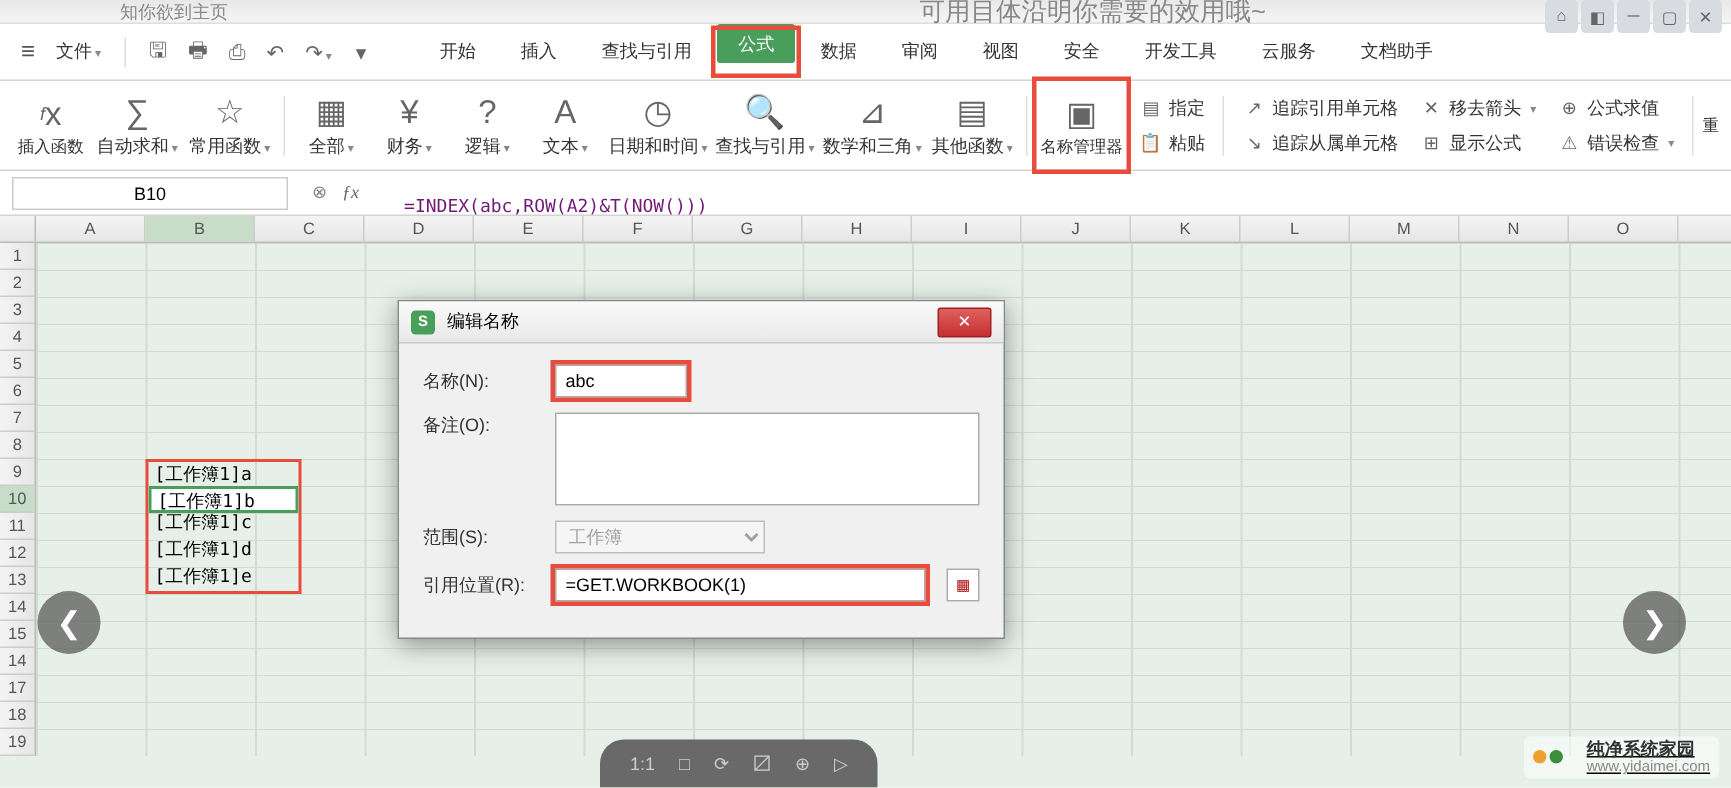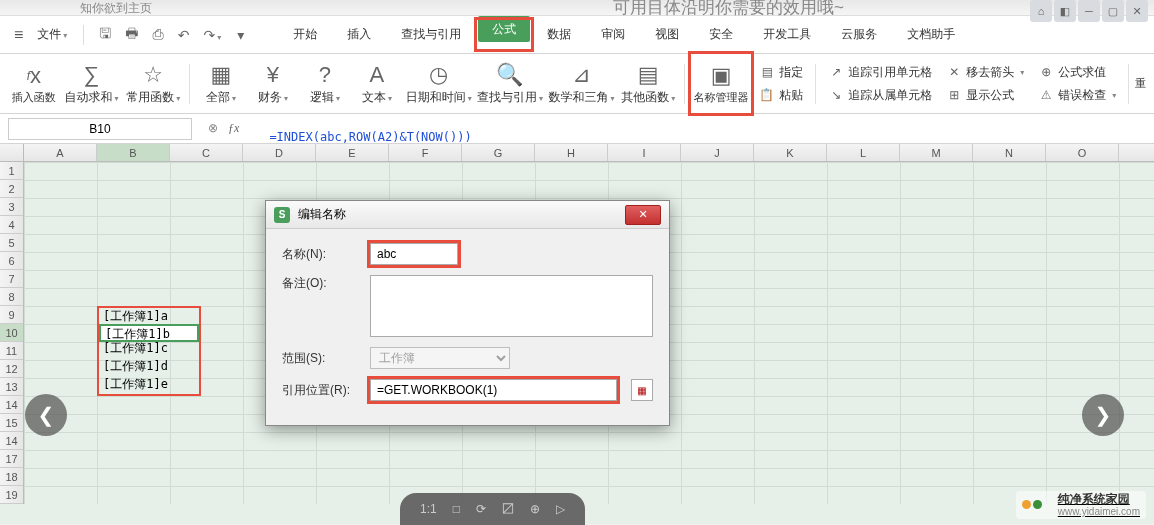--- a/index.html
+++ b/index.html
@@ -31,21 +31,21 @@
     .ribbon-label { font-size: 11px; color: #333; white-space: nowrap; }
     .ribbon-sep { width: 1px; height: 40px; background: #e0e0e0; margin: 0 4px; }
     .ribbon-stack { display: flex; flex-direction: column; gap: 2px; padding: 2px 6px; }
     .ribbon-stack-item { display: flex; align-items: center; gap: 4px; color: #333; cursor: pointer; white-space: nowrap; font-size: 11px; padding: 2px 0; }
     .ribbon-stack-item .si { width: 16px; height: 16px; display: inline-flex; align-items: center; justify-content: center; color: #666; }
     
     .formula-area { height: 30px; background: #fff; border-bottom: 1px solid #d4d4d4; display: flex; align-items: center; }
     .name-box { width: 184px; height: 22px; border: 1px solid #ccc; margin-left: 8px; padding: 0 6px; text-align: center; background: #fff; }
     .fb-icons { display: flex; gap: 10px; margin: 0 16px; color: #888; }
     .fx { font-style: italic; font-family: serif; color: #666; margin-right: 8px; }
-    .formula-input { flex: 1; height: 22px; border: none; padding: 0 6px; font-family: Consolas, monospace; color: #1d4ed8; background: transparent; margin-top: 16px; }
+    .formula-input { flex: 1; height: 22px; border: none; padding: 0 6px; font-family: Consolas, monospace; color: #701a75; background: transparent; margin-top: 16px; }
     
     .sheet-area { position: relative; background: #e6f0e8; height: 380px; }
     .col-headers { display: flex; background: linear-gradient(#f4f4f4, #e6e6e6); border-bottom: 1px solid #bbb; height: 18px; }
     .corner { width: 24px; border-right: 1px solid #bbb; }
     .col-h { width: 73px; text-align: center; border-right: 1px solid #ccc; color: #555; font-size: 11px; line-height: 18px; }
     .col-h.sel { background: #c8ddc8; }
     
     .grid-body { display: flex; }
     .row-headers { display: flex; flex-direction: column; background: linear-gradient(to right, #f4f4f4, #e6e6e6); border-right: 1px solid #bbb; width: 24px; }
     .row-h { height: 18px; text-align: center; border-bottom: 1px solid #ccc; color: #555; font-size: 11px; line-height: 18px; }

